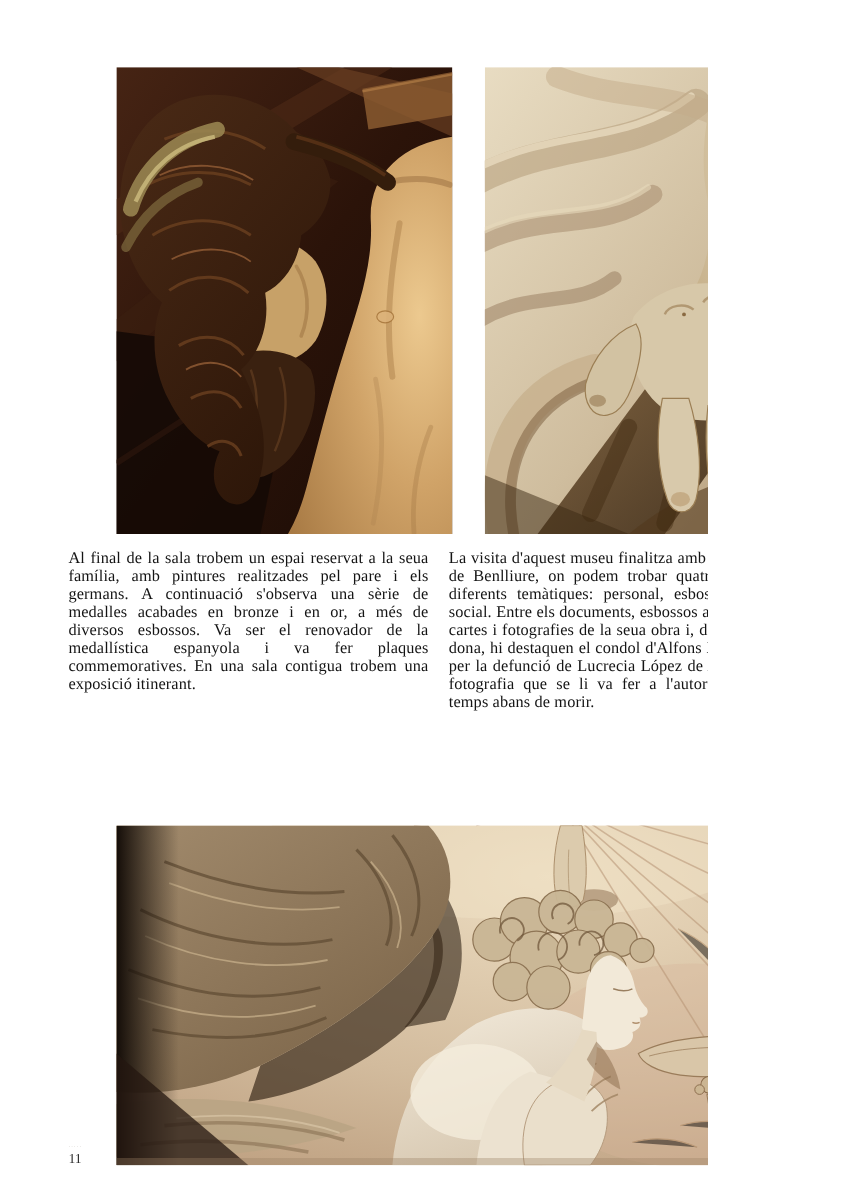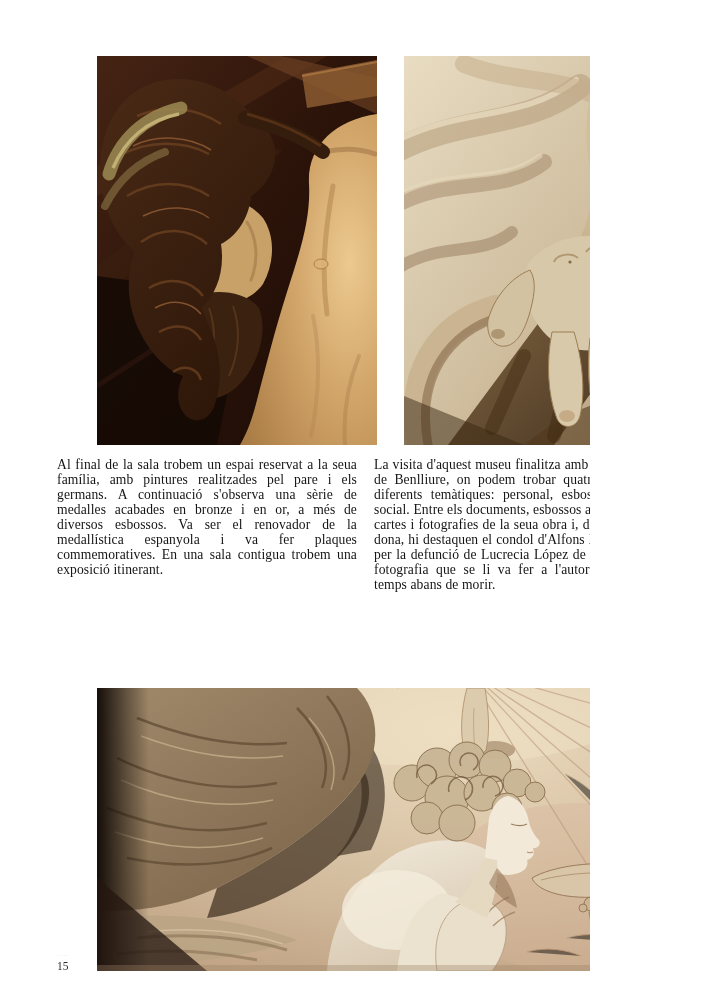--- a/index.html
+++ b/index.html
@@ -311,15 +311,15 @@
         </g>
       </g>
 
       <rect x="0" y="0" width="52" height="283" fill="url(#g-leftdark)"></rect>
       <path d="M0,190 L110,283 L0,283 Z" fill="#241710" opacity="0.75"></path>
       <rect x="0" y="277" width="599" height="6" fill="#9c8164" opacity="0.35"></rect>
     </svg>
   </figure>
 
   <div class="footer-micro">·····</div>
-  <div class="page-number">15</div>
+  <div class="page-number">11</div>
 
 </div>
 
 </body></html>

